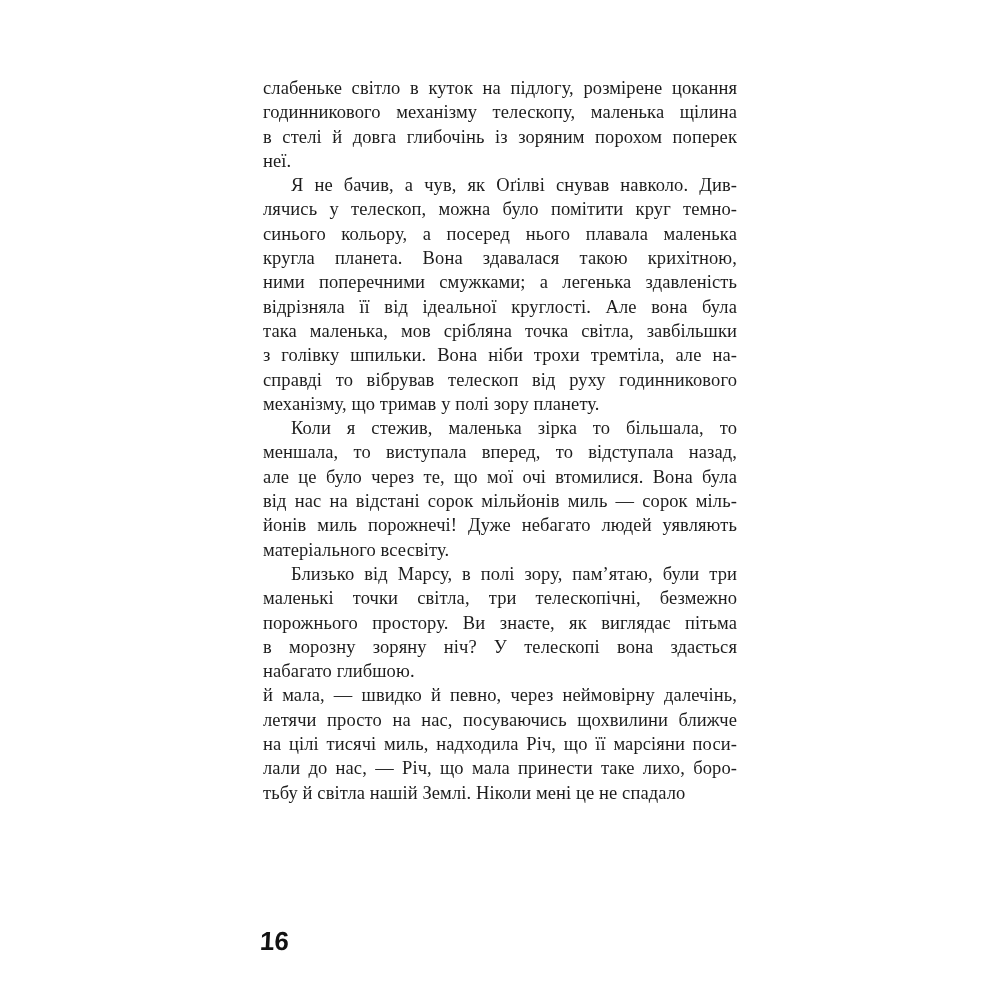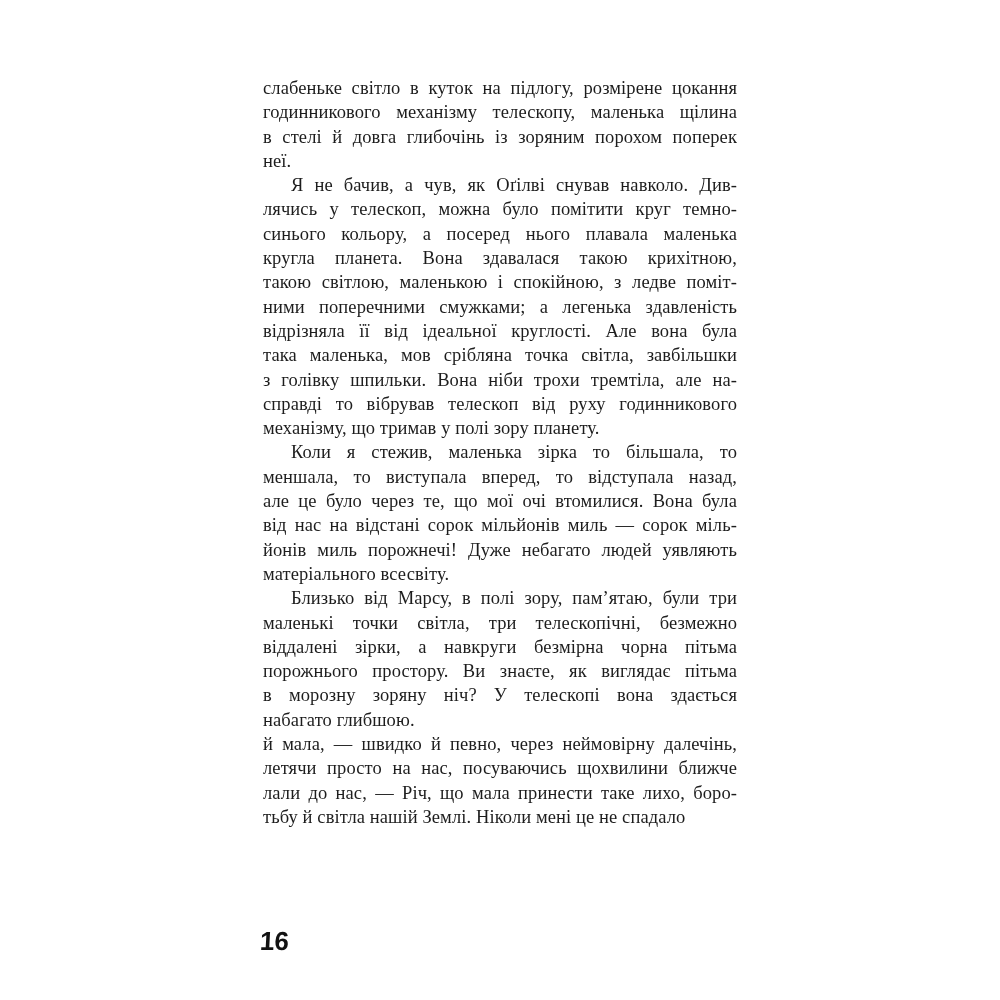--- a/index.html
+++ b/index.html
@@ -58,38 +58,37 @@
 <div class="page">
   <div class="text-column">
       <div class="line">слабеньке світло в куток на підлогу, розмірене цокання</div>
       <div class="line">годинникового механізму телескопу, маленька щілина</div>
       <div class="line">в стелі й довга глибочінь із зоряним порохом поперек</div>
       <div class="line para-end">неї.</div>
       <div class="line indent">Я не бачив, а чув, як Оґілві снував навколо. Див-</div>
       <div class="line">лячись у телескоп, можна було помітити круг темно-</div>
       <div class="line">синього кольору, а посеред нього плавала маленька</div>
       <div class="line">кругла планета. Вона здавалася такою крихітною,</div>
-      <div class="line">такою світлою, маленькою і спокійною, з ледве поміт-</div>
       <div class="line">ними поперечними смужками; а легенька здавленість</div>
       <div class="line">відрізняла її від ідеальної круглості. Але вона була</div>
       <div class="line">така маленька, мов срібляна точка світла, завбільшки</div>
       <div class="line">з голівку шпильки. Вона ніби трохи тремтіла, але на-</div>
       <div class="line">справді то вібрував телескоп від руху годинникового</div>
       <div class="line para-end">механізму, що тримав у полі зору планету.</div>
       <div class="line indent">Коли я стежив, маленька зірка то більшала, то</div>
       <div class="line">меншала, то виступала вперед, то відступала назад,</div>
       <div class="line">але це було через те, що мої очі втомилися. Вона була</div>
       <div class="line">від нас на відстані сорок мільйонів миль — сорок міль-</div>
       <div class="line">йонів миль порожнечі! Дуже небагато людей уявляють</div>
       <div class="line para-end">матеріального всесвіту.</div>
       <div class="line indent">Близько від Марсу, в полі зору, пам’ятаю, були три</div>
       <div class="line">маленькі точки світла, три телескопічні, безмежно</div>
-      <div class="line">віддалені зірки, а навкруги безмірна чорна пітьма</div>
       <div class="line">порожнього простору. Ви знаєте, як виглядає пітьма</div>
       <div class="line">в морозну зоряну ніч? У телескопі вона здається</div>
       <div class="line para-end">набагато глибшою.</div>
       <div class="line">й мала, — швидко й певно, через неймовірну далечінь,</div>
       <div class="line">летячи просто на нас, посуваючись щохвилини ближче</div>
+      <div class="line">на цілі тисячі миль, надходила Річ, що її марсіяни поси-</div>
       <div class="line">лали до нас, — Річ, що мала принести таке лихо, боро-</div>
       <div class="line para-end">тьбу й світла нашій Землі. Ніколи мені це не спадало</div>
     </div>
   <div class="page-number">16</div>
 </div>
 
 </body></html>

